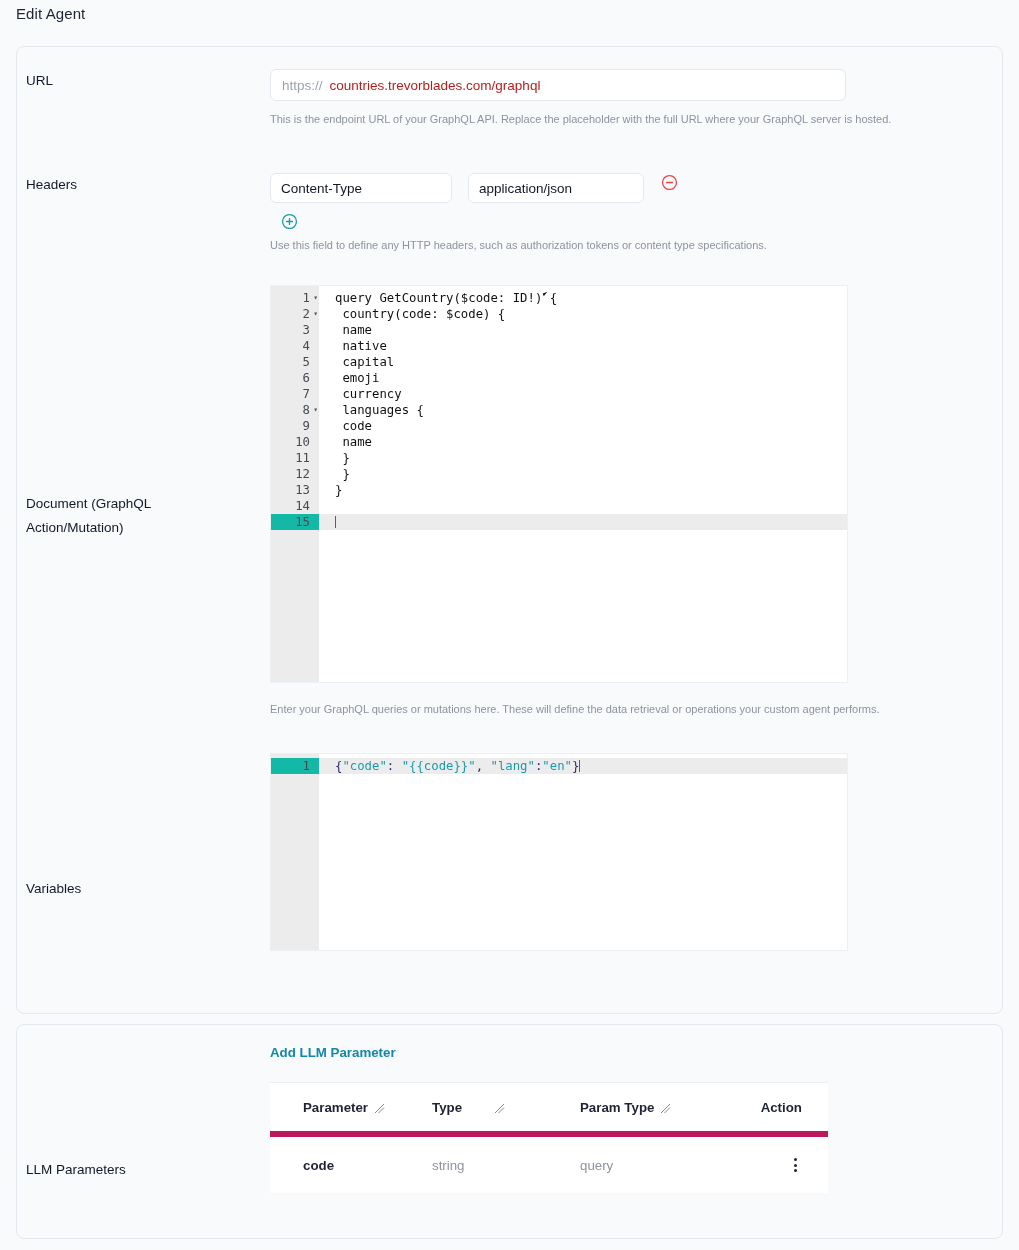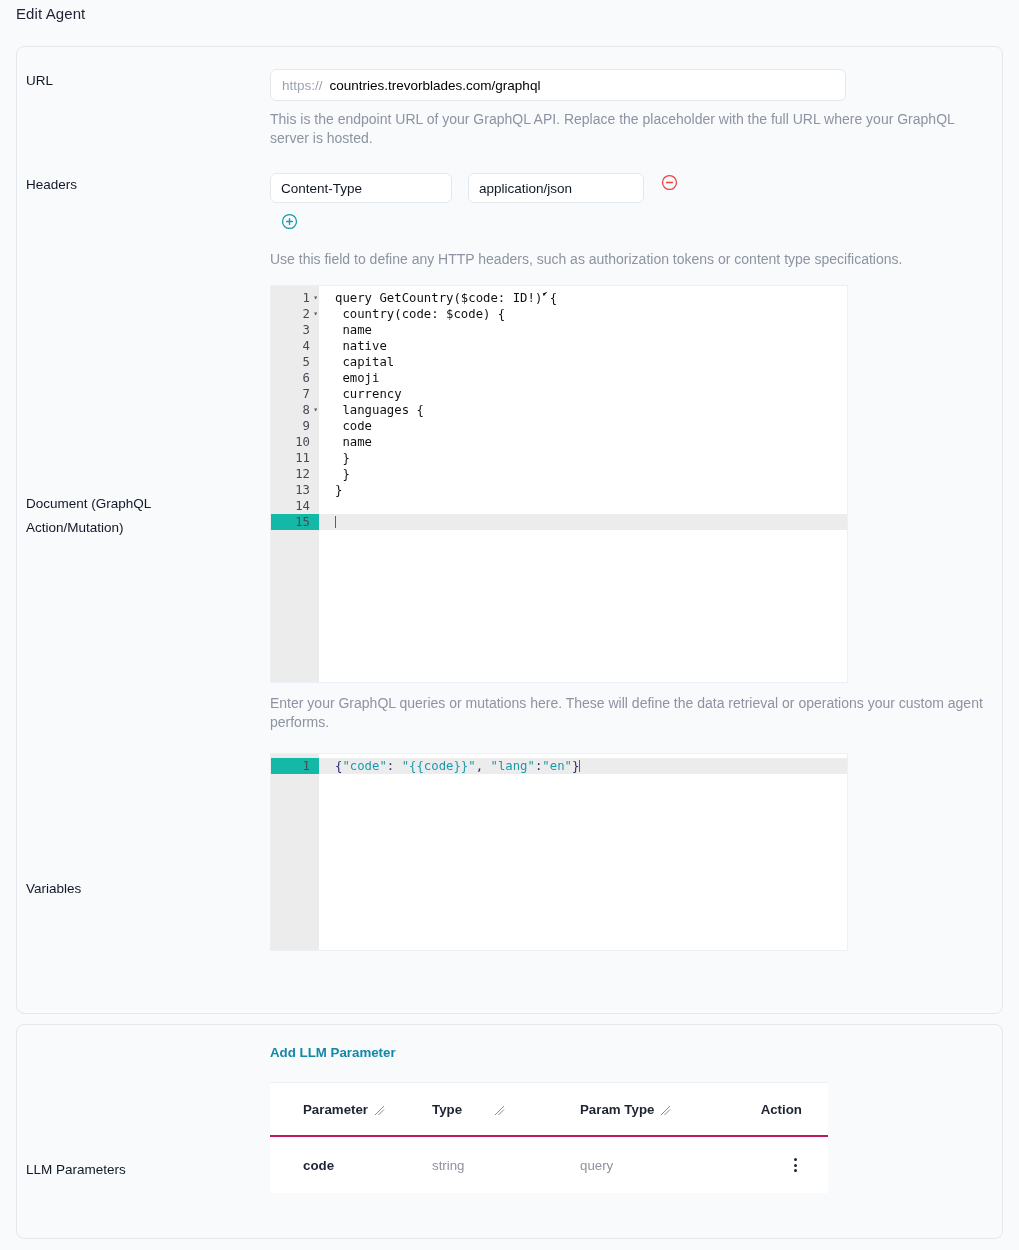--- a/index.html
+++ b/index.html
@@ -45,27 +45,27 @@
     display: flex; align-items: center;
     height: 32px;
     background: #ffffff;
     border: 1px solid #e3e8ef;
     border-radius: 6px;
     padding: 0 11px;
     width: 576px;
   }
   .url-prefix { font-size: 13.5px; color: #9aa3b2; margin-right: 7px; white-space: nowrap; }
   .url-value {
-    font-size: 13.5px; color: #000000;
+    font-size: 13.5px; color: #b91c1c;
     border: 0; outline: 0; background: transparent;
     flex: 1; padding: 0; font-family: "Liberation Sans", sans-serif;
   }
 
   .helper {
-    font-size: 14px;
+    font-size: 11px;
     color: #8d93a1;
     line-height: 19px;
     margin-top: 9px;
     max-width: 724px;
   }
 
   
   .hdr-row { display: flex; align-items: flex-start; gap: 16px; }
   .hdr-input {
     height: 30px;
@@ -156,21 +156,21 @@
   }
   .table {
     width: 558px;
     background: #ffffff;
     border-top: 1px solid #eceff3;
     margin-top: 21px;
   }
   .thead {
     display: flex; align-items: center;
     height: 54px;
-    border-bottom: 2px solid #be185d;
+    border-bottom: 6px solid #be185d;
     padding: 0 14px;
   }
   .th {
     font-size: 13.3px; font-weight: bold; color: #1e2433;
     display: flex; align-items: center; gap: 6px;
     white-space: nowrap;
   }
   .th-parameter { width: 148px; padding-left: 19px; }
   .th-type { width: 148px; }
   .th-paramtype { width: 148px; }
@@ -229,21 +229,21 @@
         <div class="add-btn-wrap">
           <button class="icon-btn" title="Add header">
             <svg width="17" height="17" viewBox="0 0 20 20" aria-hidden="true">
               <circle cx="10" cy="10" r="8.2" fill="none" stroke="#1b9aaa" stroke-width="1.5"></circle>
               <rect x="5.8" y="9.25" width="8.4" height="1.6" rx="0.8" fill="#1b9aaa"></rect>
               <rect x="9.2" y="5.85" width="1.6" height="8.4" rx="0.8" fill="#1b9aaa"></rect>
             </svg>
           </button>
         </div>
 
-        <div class="helper" style="margin-top:16px;">Use this field to define any HTTP headers, such as authorization tokens or content type specifications.</div>
+        <div class="helper" style="margin-top:2px;">Use this field to define any HTTP headers, such as authorization tokens or content type specifications.</div>
       </div>
     </div>
 
     <div class="row" style="top:238px;">
       <div class="row-label" style="top:207px; width:200px;">Document (GraphQL Action/Mutation)</div>
       <div class="row-field">
         <div class="editor" id="editor-document">
           <div class="gutter" id="doc-gutter">
               <div class="ln">1<span class="fold">▾</span></div>
               <div class="ln">2<span class="fold">▾</span></div>
@@ -257,21 +257,21 @@
               <div class="ln">10</div>
               <div class="ln">11</div>
               <div class="ln">12</div>
               <div class="ln">13</div>
               <div class="ln">14</div>
               <div class="ln active">15</div>
             </div>
           <div class="code" id="doc-code"><div class="cl">query GetCountry($code: ID!) {</div><div class="cl"> country(code: $code) {</div><div class="cl"> name</div><div class="cl"> native</div><div class="cl"> capital</div><div class="cl"> emoji</div><div class="cl"> currency</div><div class="cl"> languages {</div><div class="cl"> code</div><div class="cl"> name</div><div class="cl"> }</div><div class="cl"> }</div><div class="cl">}</div><div class="cl"></div><div class="cl active"><span class="caret"></span></div></div>
           <div class="mouse-cursor" style="left:272px; top:6px;"></div>
         </div>
-        <div class="helper" style="margin-top:11px;">Enter your GraphQL queries or mutations here. These will define the data retrieval or operations your custom agent performs.</div>
+        <div class="helper" style="margin-top:17px;">Enter your GraphQL queries or mutations here. These will define the data retrieval or operations your custom agent performs.</div>
       </div>
     </div>
 
     <div class="row" style="top:706px;">
       <div class="row-label" style="top:124px;">Variables</div>
       <div class="row-field">
         <div class="editor" id="editor-variables">
           <div class="gutter" id="var-gutter">
               <div class="ln active">1</div>
             </div>

